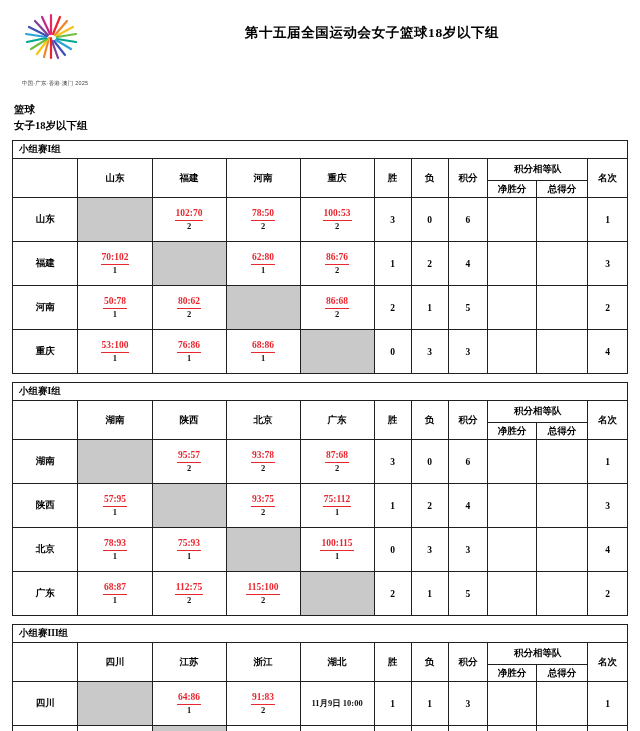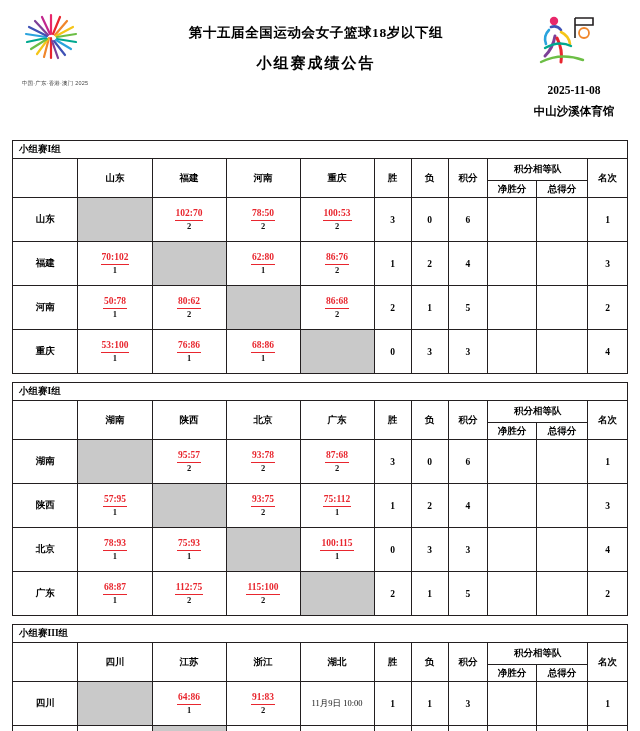--- a/index.html
+++ b/index.html
@@ -115,21 +115,21 @@
   .r-row { height: 44px; }
   .score-wrap { line-height: 1.05; }
   .score {
     color: #e8262e;
     border-bottom: 1px solid #e8262e;
     display: inline-block;
     padding: 0 1px 1px 1px;
     font-size: 9.5px;
   }
   .half { font-size: 8.5px; margin-top: 1px; color: #111; font-weight: bold; }
-  .pending { font-size: 8.5px; font-weight: normal; color: #111; }
+  .pending { font-size: 8.5px; font-weight: bold; color: #111; }
   .subhead { height: 16px; font-size: 9px; }
   .sub2 { height: 17px; font-size: 9px; }
 </style>
 </head>
 <body>
 
 <div class="page">
 
   <div class="header">
 
@@ -156,42 +156,28 @@
             <path d="M45 43 L34 29" stroke="#3f51b5"></path>
             <path d="M38 46 L32 29" stroke="#7d3f98"></path>
           </g>
         </svg>
       </div>
       <div class="logo-caption">中国·广东·香港·澳门 2025</div>
     </div>
 
     <div class="title-col">
       <div class="title-line">第十五届全国运动会女子篮球18岁以下组</div>
-      <div class="title-sub">小组赛成绩公告</div>
     </div>
 
-    <div class="right-col">
-      <svg class="mascot" viewBox="0 0 86 66">
-        <circle cx="23" cy="9" r="4.2" fill="#e8276b"></circle>
-        <path d="M20 15 q6 -2 10 3" stroke="#3f51b5" stroke-width="2.6" fill="none" stroke-linecap="round"></path>
-        <path d="M18 18 q-6 6 -3 14" stroke="#2aa3dd" stroke-width="2.6" fill="none" stroke-linecap="round"></path>
-        <path d="M30 20 q8 4 9 12" stroke="#f5c518" stroke-width="2.6" fill="none" stroke-linecap="round"></path>
-        <path d="M24 24 q-2 12 -10 20" stroke="#7d3f98" stroke-width="3" fill="none" stroke-linecap="round"></path>
-        <path d="M26 26 q6 12 4 24" stroke="#e8262e" stroke-width="3" fill="none" stroke-linecap="round"></path>
-        <path d="M14 36 q14 -8 26 -2" stroke="#00a88f" stroke-width="2.4" fill="none" stroke-linecap="round"></path>
-        <path d="M44 6 L44 26" stroke="#231f20" stroke-width="1.6"></path>
-        <path d="M44 6 L62 6 L62 13 L44 13" stroke="#231f20" stroke-width="1.6" fill="none"></path>
-        <circle cx="53" cy="21" r="5" stroke="#f0862b" stroke-width="1.8" fill="none"></circle>
-        <path d="M10 50 q20 -10 42 -2" stroke="#6cbe45" stroke-width="2.4" fill="none" stroke-linecap="round"></path>
-      </svg>
-      <div class="date">2025-11-08</div>
-      <div class="venue">中山沙溪体育馆</div>
-    </div>
   </div>
 
+  <div class="left-labels">
+    <div>篮球</div>
+    <div>女子18岁以下组</div>
+  </div>
 
   <div class="groups">
       <table class="grp">
         <colgroup>
           <col style="width:11.5%">
           <col style="width:13%">
           <col style="width:13%">
           <col style="width:13%">
           <col style="width:13%">
           <col style="width:6.5%">

